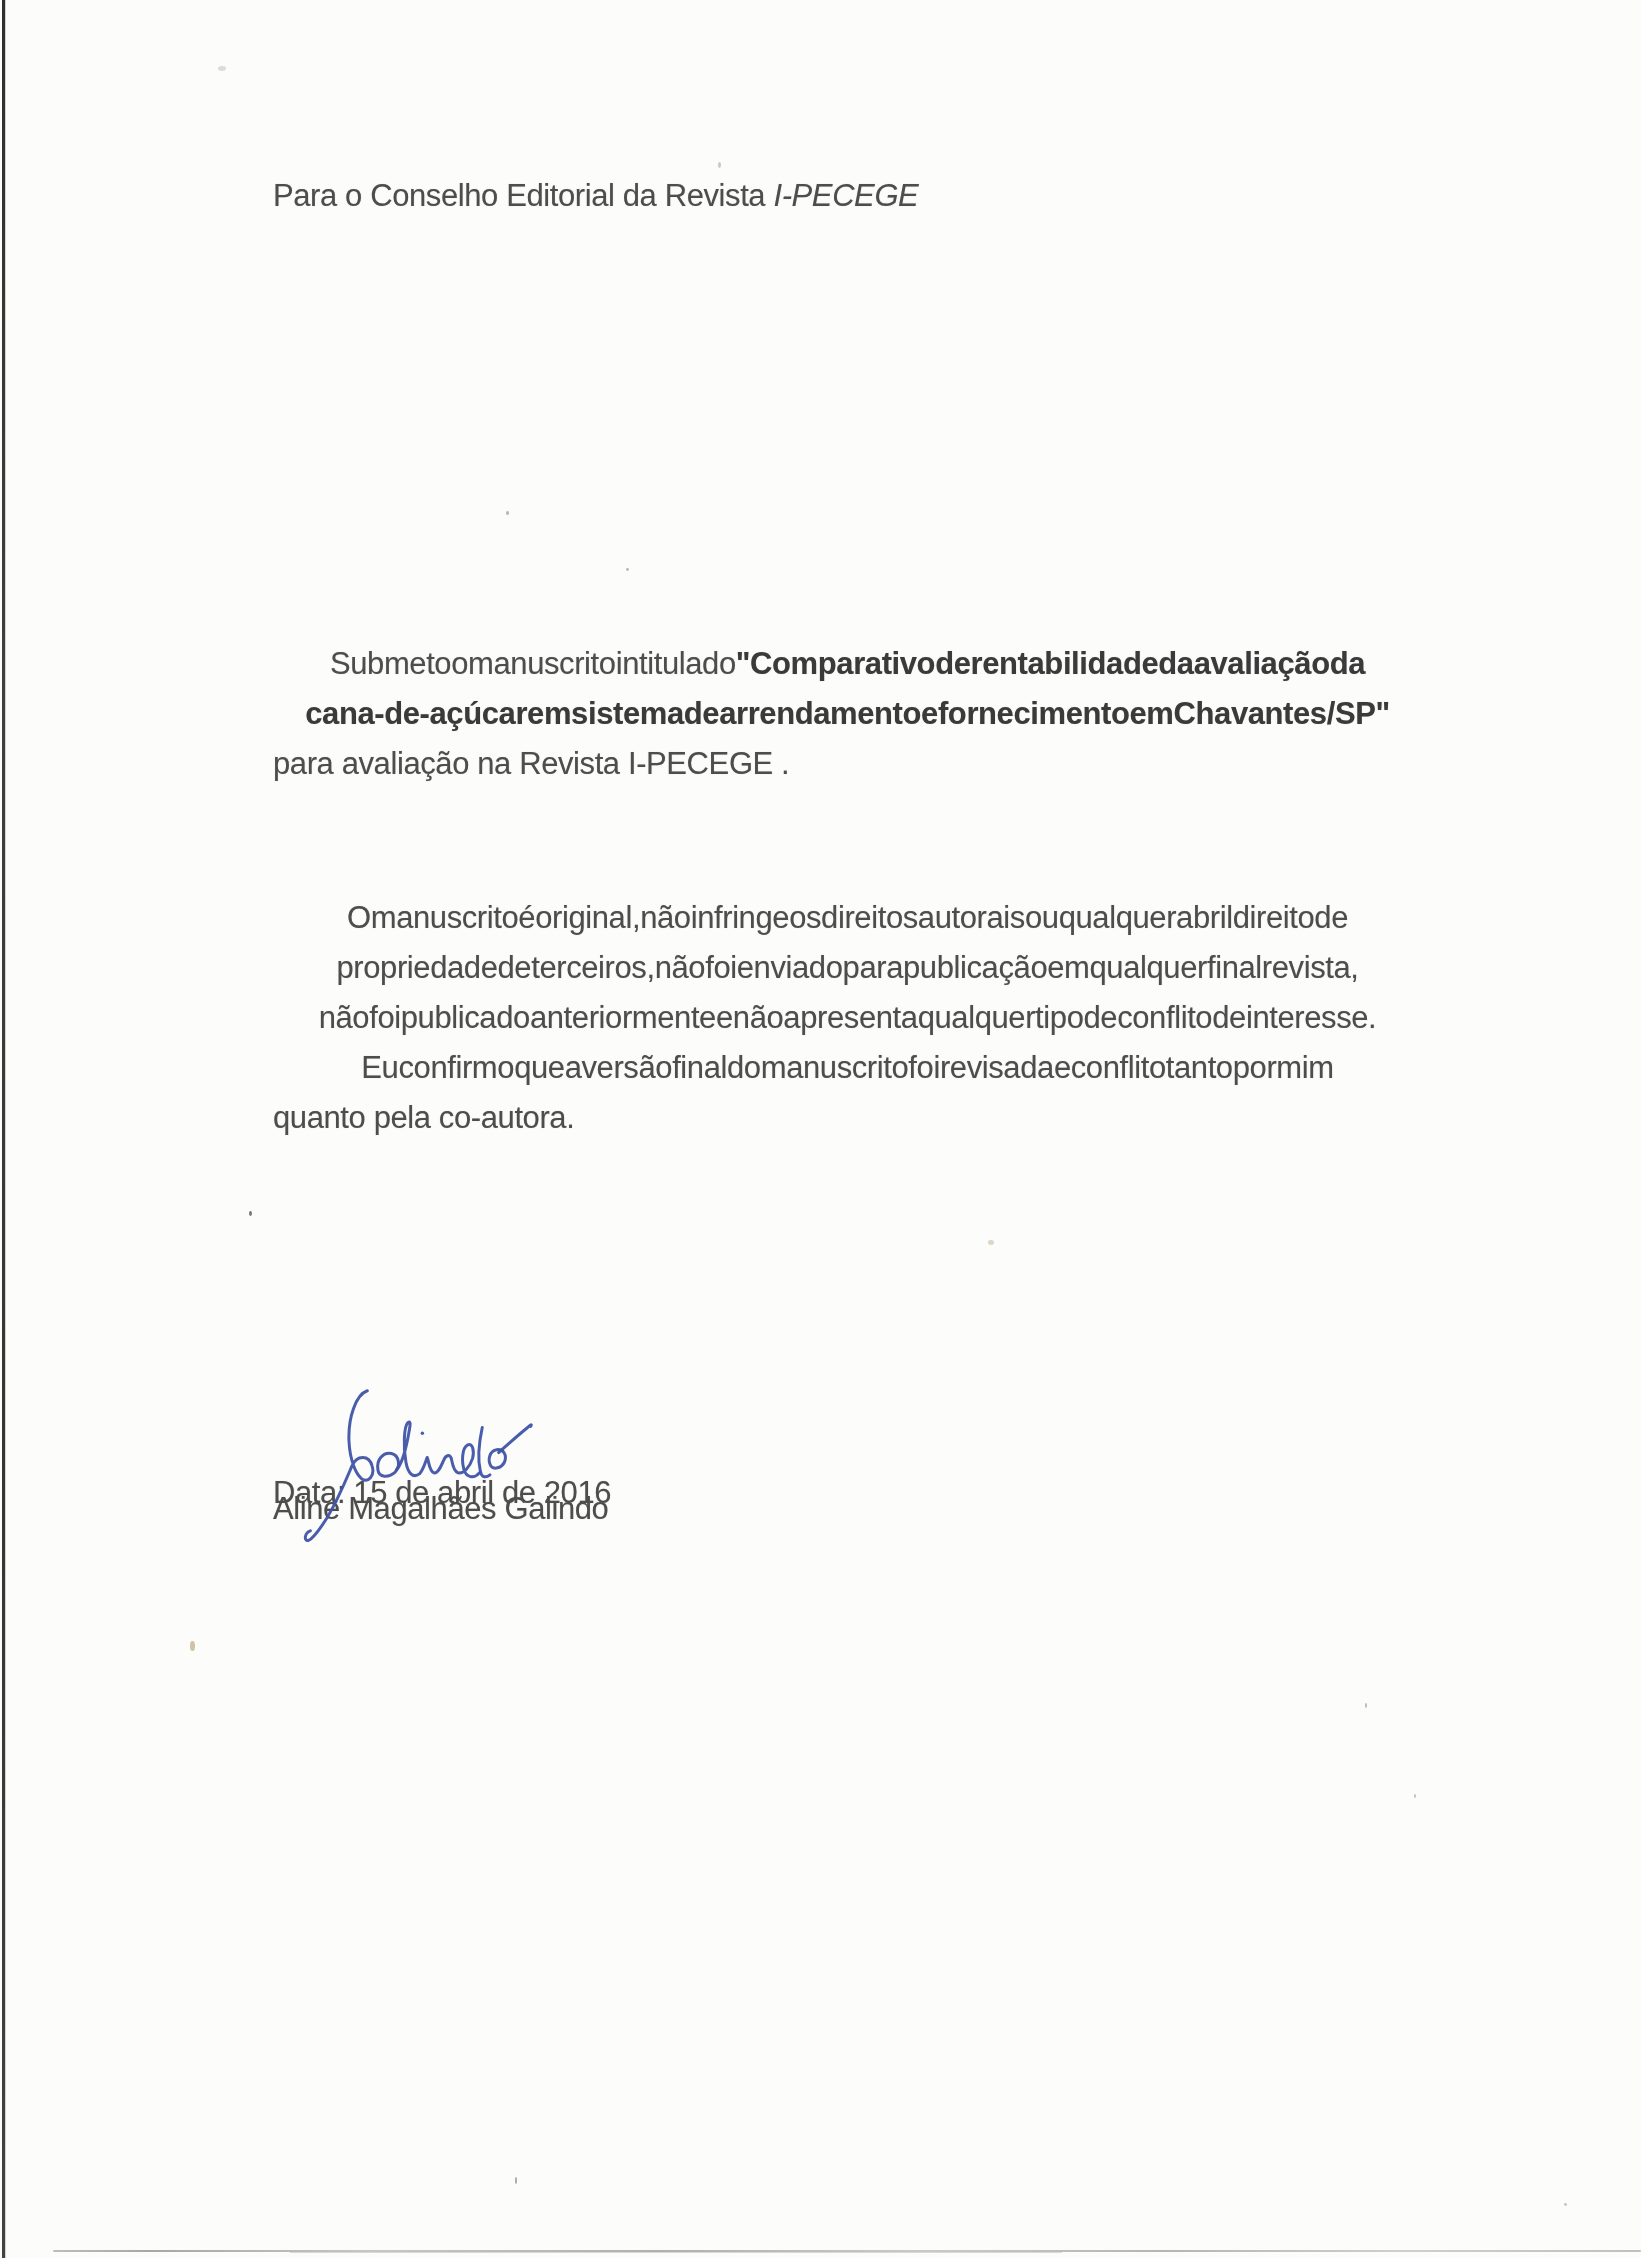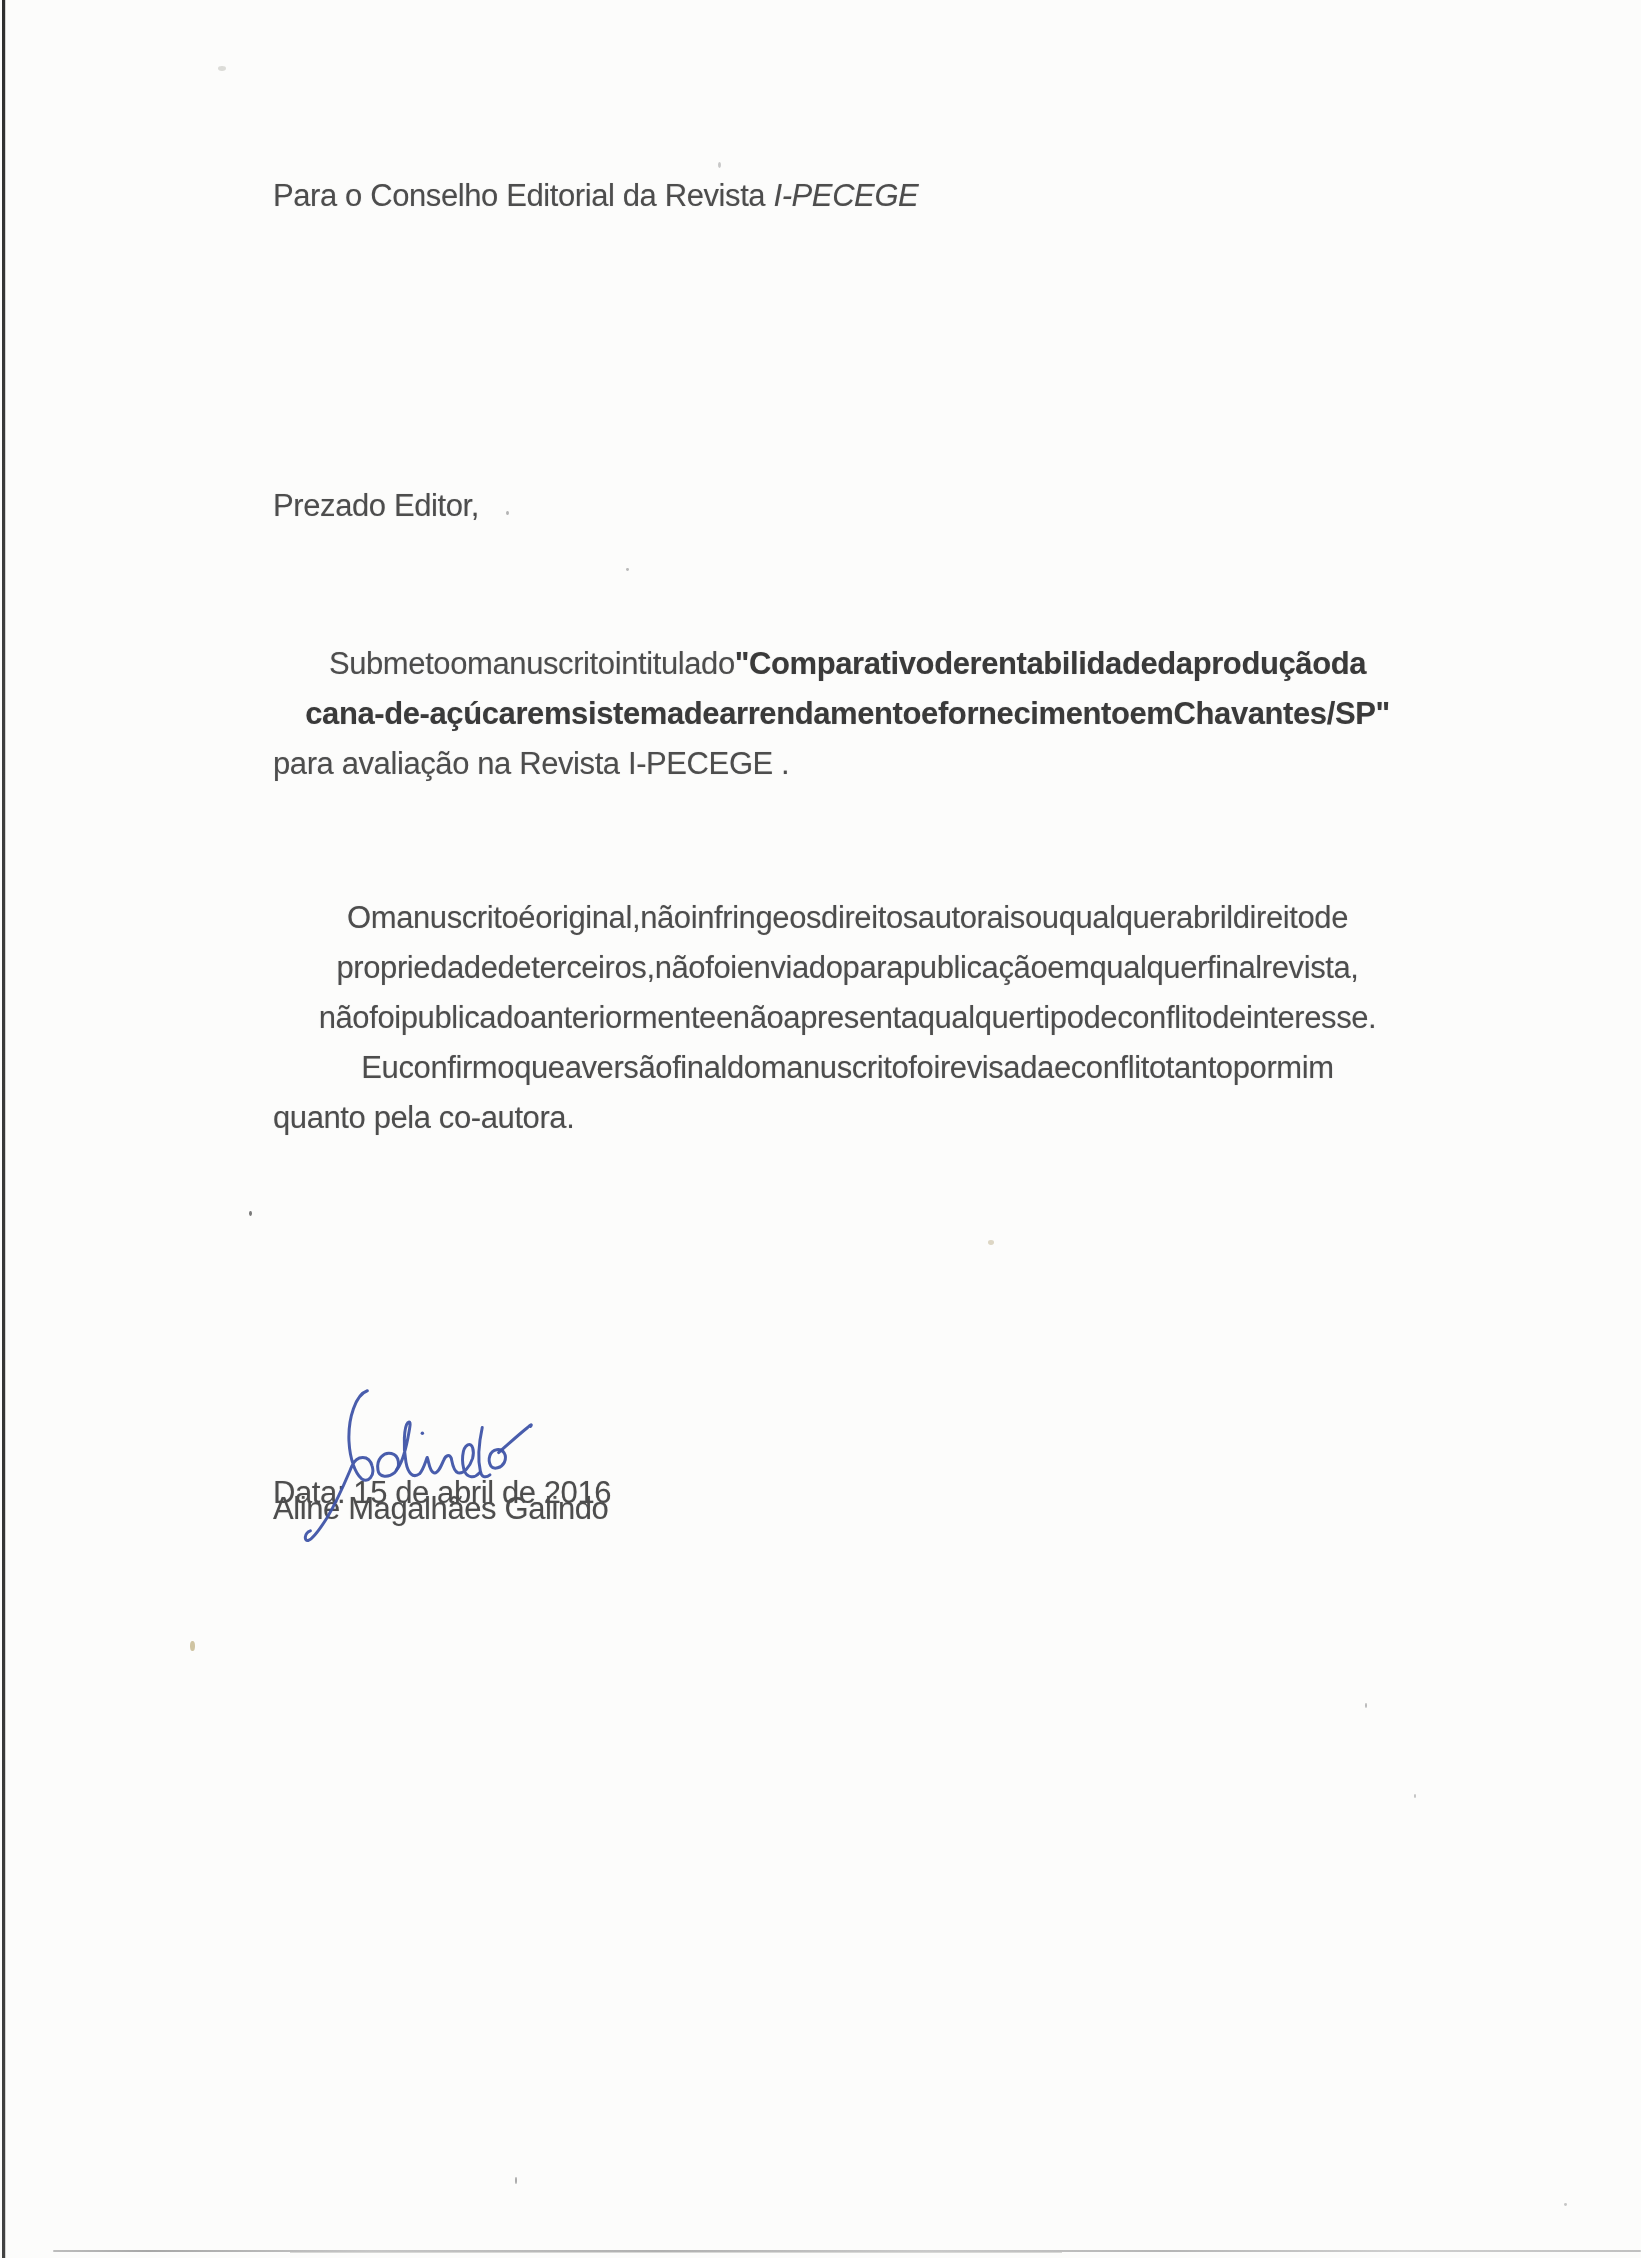--- a/index.html
+++ b/index.html
@@ -104,34 +104,31 @@
   <div class="speck s6"></div>
   <div class="speck s7"></div>
   <div class="speck s8"></div>
   <div class="speck s9"></div>
   <div class="speck s10"></div>
   <div class="speck s11"></div>
 
   <div class="textblock" id="recipient">
       <div class="tline"><span>Para o Conselho Editorial da Revista </span><span class="italic">I-PECEGE</span></div>
     </div>
-  <div class="textblock" id="salutation">
-      <div class="tline"><span>Prezado Editor,</span></div>
-    </div>
   <div class="textblock" id="para-submission">
       <div class="tline jline">
         <span><span>Submeto</span></span>
         <span><span>o</span></span>
         <span><span>manuscrito</span></span>
         <span><span>intitulado</span></span>
         <span><span class="bold">"Comparativo</span></span>
         <span><span class="bold">de</span></span>
         <span><span class="bold">rentabilidade</span></span>
         <span><span class="bold">da</span></span>
-        <span><span class="bold">produção</span></span>
+        <span><span class="bold">avaliação</span></span>
         <span><span class="bold">da</span></span>
       </div>
       <div class="tline jline">
         <span><span class="bold">cana-de-açúcar</span></span>
         <span><span class="bold">em</span></span>
         <span><span class="bold">sistema</span></span>
         <span><span class="bold">de</span></span>
         <span><span class="bold">arrendamento</span></span>
         <span><span class="bold">e</span></span>
         <span><span class="bold">fornecimento</span></span>

